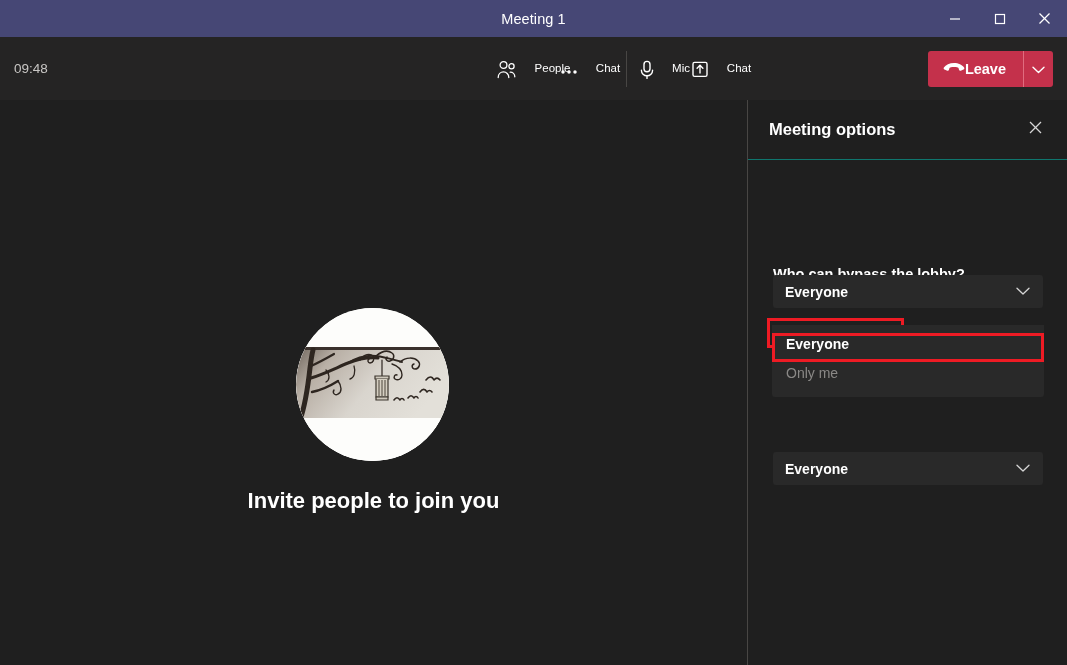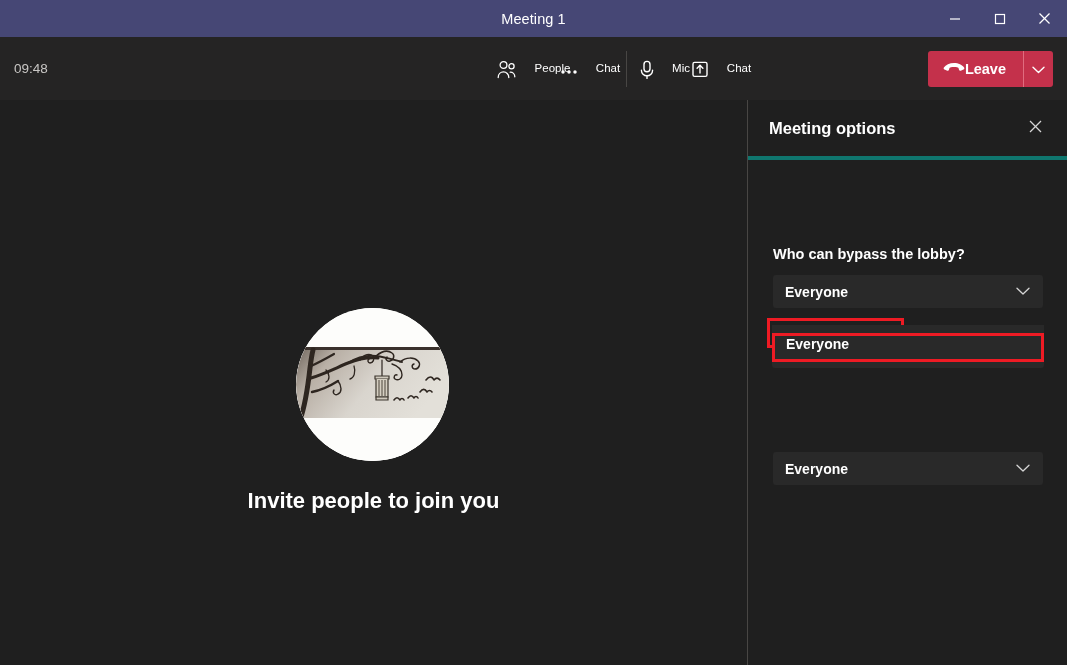--- a/index.html
+++ b/index.html
@@ -90,35 +90,36 @@
     position:absolute; left:747px; top:100px; width:1px; height:565px;
     background:#484644;
   }
 
   
   .panel {
     position:absolute; left:748px; top:100px; width:319px; height:565px;
     background:#1f1f1f;
   }
   .panel-header {
-    position:relative; height:60px; border-bottom:4px solid #0f766e;
+    position:relative; height:60px; border-bottom:1px solid #0f766e;
     display:flex; align-items:center;text-decoration:underline;
   }
   .panel-title {
     position:absolute; left:21px; color:#ffffff; font-size:16.5px; font-weight:bold;
   }
   .panel-close {
     position:absolute; right:16px; width:32px; height:32px;
     display:flex; align-items:center; justify-content:center; color:#d6d6d6;
   }
   .panel-body { position:relative; padding:0; }
 
   .field-label {
     position:absolute; color:#ffffff; font-size:14.5px; font-weight:bold;
     white-space:nowrap;
+    margin-top:20px;
   }
   .lbl-lobby { left:25px; top:86px; }
   .lbl-present {
     left:25px; top:163px;
     outline:none;
   }
   .lbl-present-box {
     position:absolute; left:19px; top:158px; width:137px; height:30px;
     border:3px solid #ee1b24; background:transparent;
   }
@@ -353,16 +354,17 @@
             <path d="M1 1.3L7 7l6-5.7" stroke-linecap="round" stroke-linejoin="round"></path>
           </svg>
         </span>
       </div>
     </div>
   </div>
 
   <div class="sel-present-sep"></div>
   <div class="dropdown">
     <div class="dd-option selected">Everyone</div>
+    <div class="dd-option disabled">Only me</div>
   </div>
   <div class="dd-highlight-box"></div>
 
 </div>
 
 </body></html>

